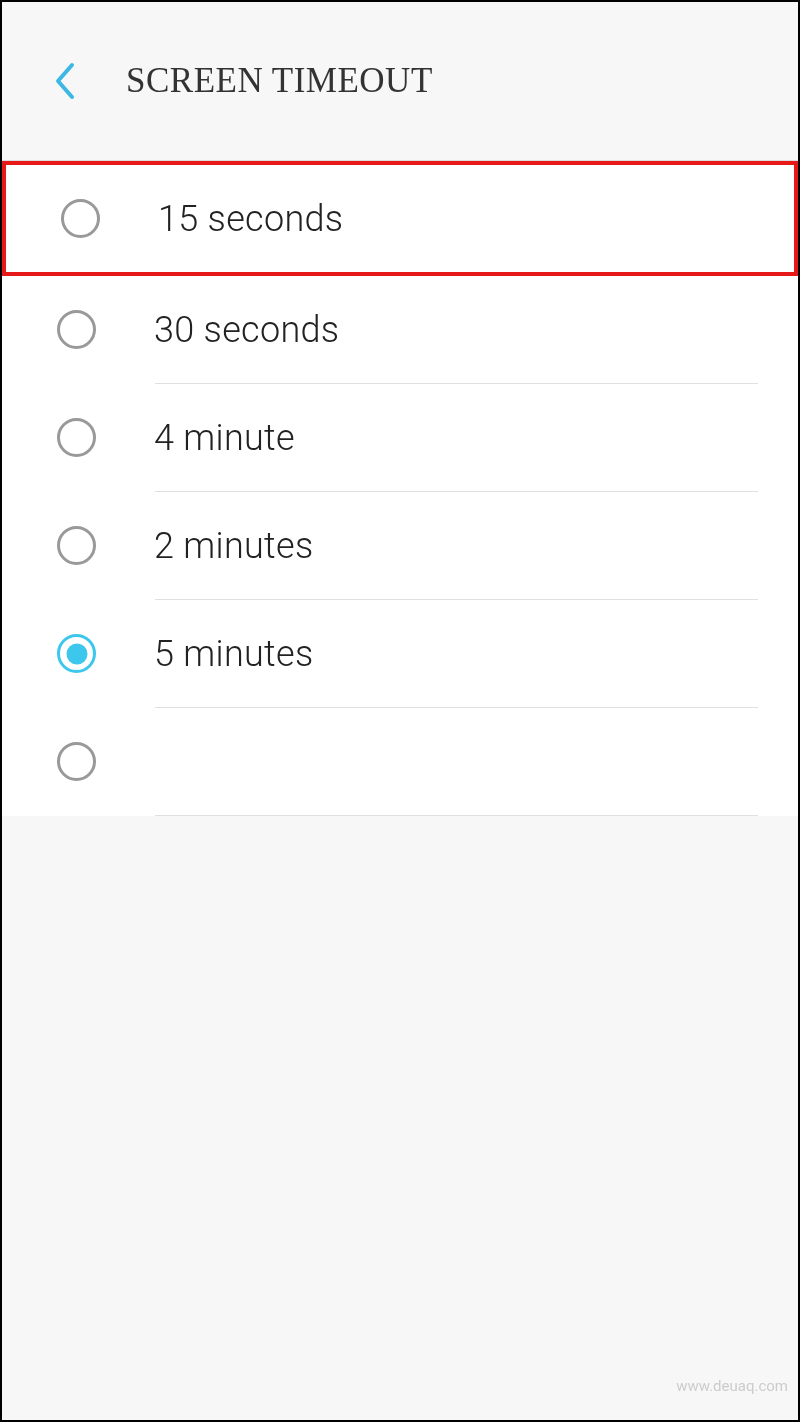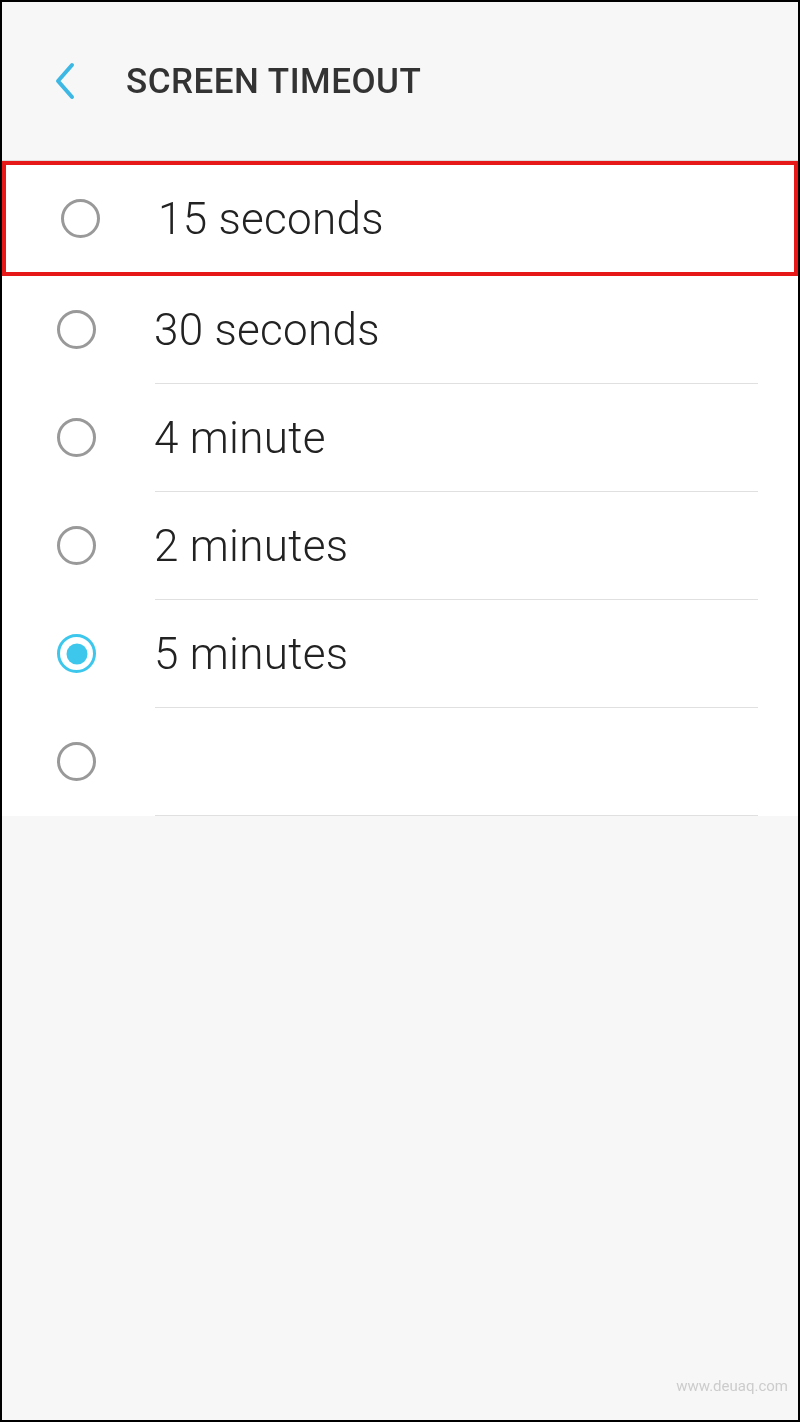--- a/index.html
+++ b/index.html
@@ -13,20 +13,21 @@
       background: #f7f7f7;
       font-family: -apple-system, BlinkMacSystemFont, "Segoe UI", Roboto, Helvetica, Arial, sans-serif;
       position: relative;
       border: 2px solid #000;
     }
     .header {
       display: flex;
       align-items: center;
       padding: 30px 40px 30px 50px;
       height: 158px;
+      font-family: Liberation Serif, serif;
     }
     .back-icon {
       color: #3db8e5;
       font-size: 40px;
       margin-right: 50px;
       display: flex;
       align-items: center;
     }
     .back-icon svg {
       width: 24px;
@@ -76,21 +77,21 @@
       position: absolute;
       width: 21px;
       height: 21px;
       background: #3ec7ec;
       border-radius: 50%;
       top: 50%;
       left: 50%;
       transform: translate(-50%, -50%);
     }
     .option-label {
-      font-size: 44px;
+      font-size: 36px;
       font-weight: 300;
       color: #222;
       letter-spacing: 0.3px;
     }
     .row-divider {
       height: 1px;
       background: #e0e0e0;
       margin-left: 153px;
       margin-right: 40px;
     }

